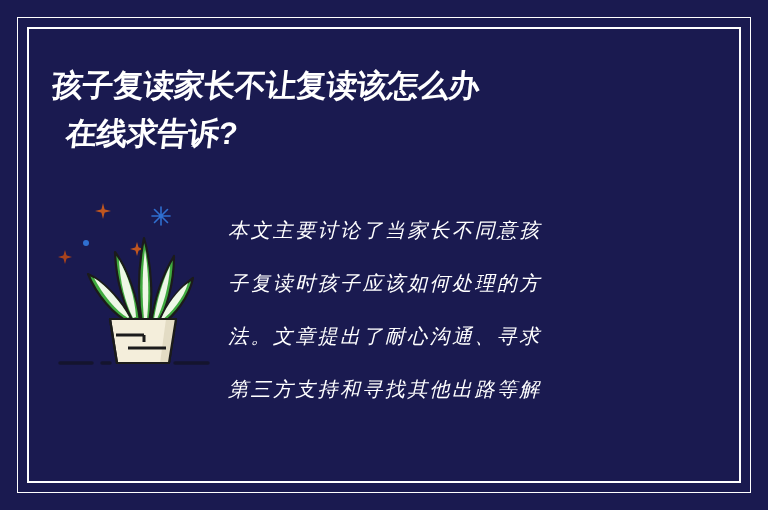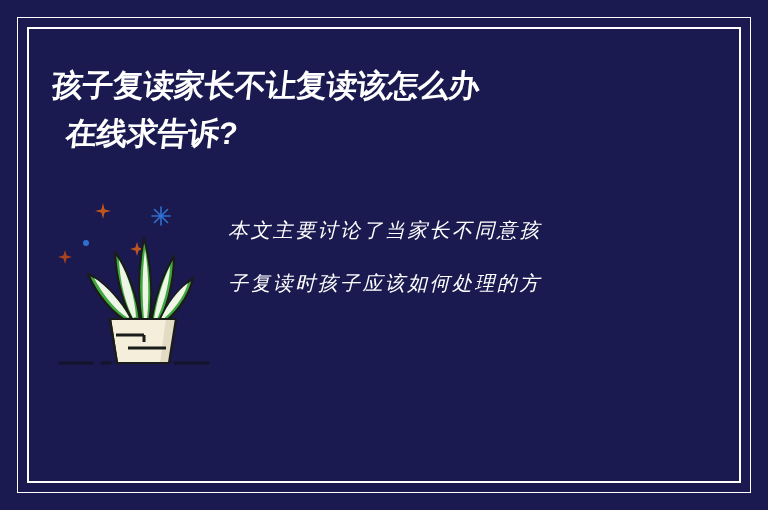--- a/index.html
+++ b/index.html
@@ -160,16 +160,18 @@
           <line x1="68" y1="145" x2="96" y2="145" stroke="#1b1b1b" stroke-width="3"></line>
           <line x1="96" y1="145" x2="96" y2="152" stroke="#1b1b1b" stroke-width="3"></line>
           <line x1="80" y1="158" x2="118" y2="158" stroke="#1b1b1b" stroke-width="3"></line>
         </g>
       </svg>
     </div>
 
     <div class="body-text">
       <div class="body-line">本文主要讨论了当家长不同意孩</div>
       <div class="body-line">子复读时孩子应该如何处理的方</div>
+      <div class="body-line">法。文章提出了耐心沟通、寻求</div>
+      <div class="body-line">第三方支持和寻找其他出路等解</div>
     </div>
 
   </div>
 </div>
 
 </body></html>

